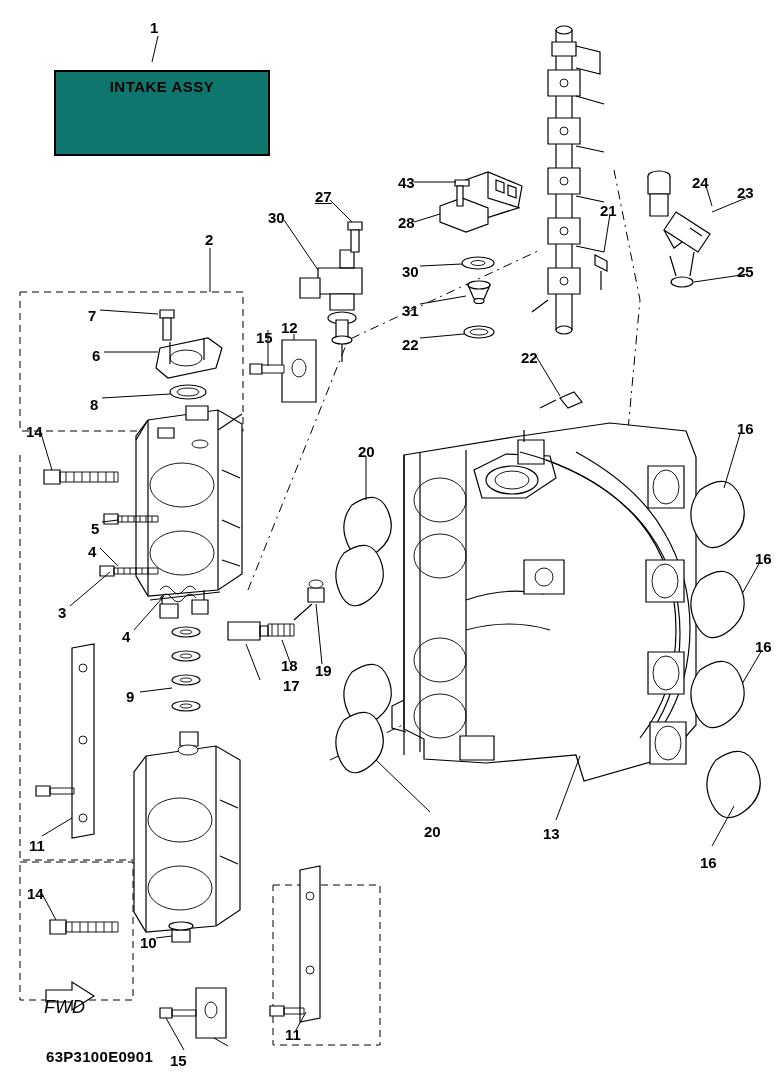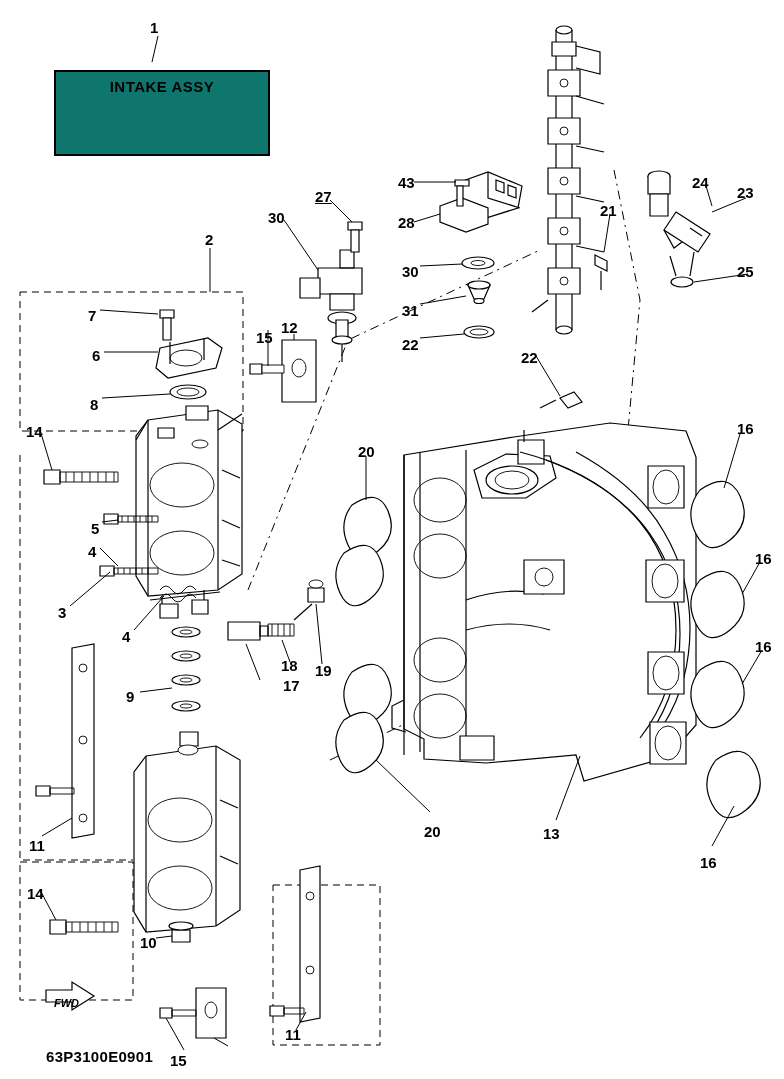--- a/index.html
+++ b/index.html
@@ -56,24 +56,24 @@
   }
   svg.art {
     position: absolute;
     left: 0;
     top: 0;
     width: 784px;
     height: 1079px;
   }
   .fwd-text {
     position: absolute;
-    left: 54px;
+    left: 44px;
     top: 997px;
-    font-size: 11px;
-    font-weight: bold;
+    font-size: 18px;
+    font-weight: normal;
     font-style: italic;
   }
 </style>
 </head>
 <body>
 
 <div id="page">
 
   <svg class="art" viewBox="0 0 784 1079">
     <defs>

